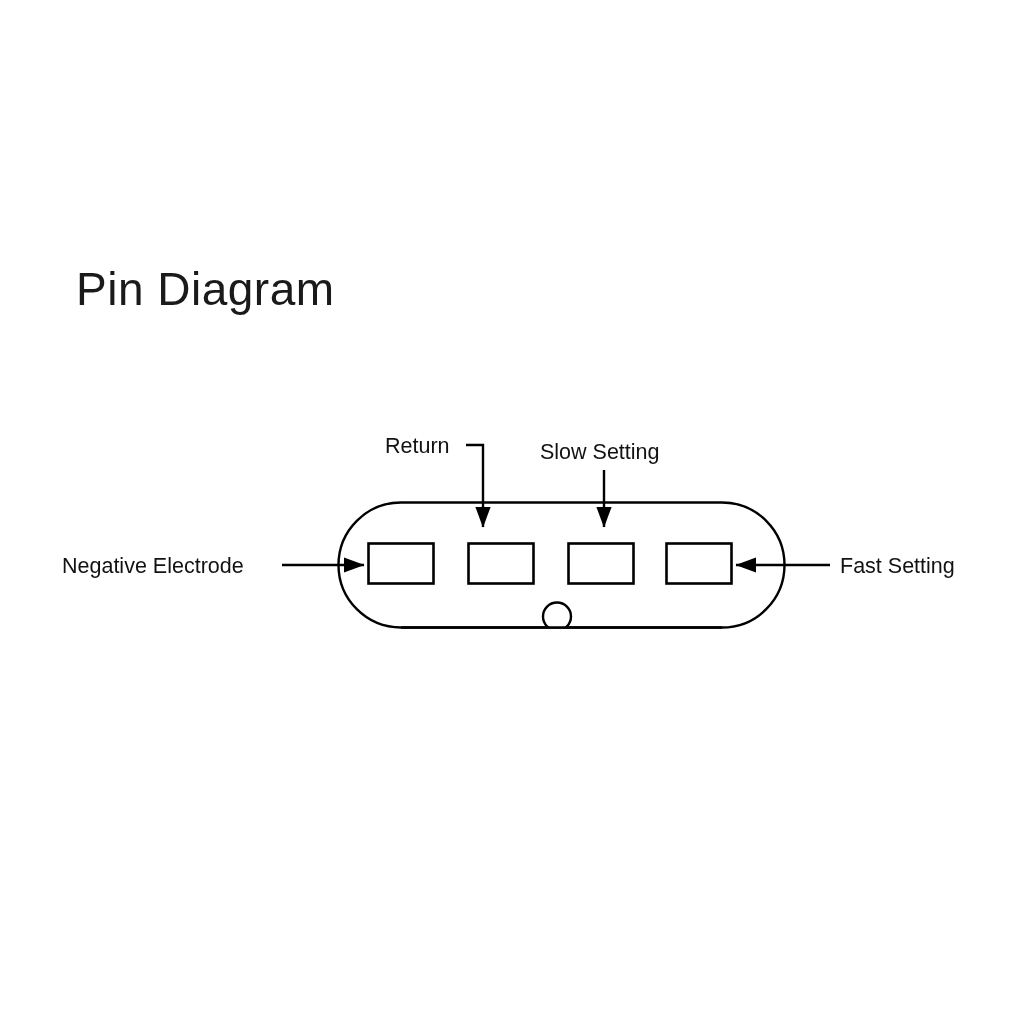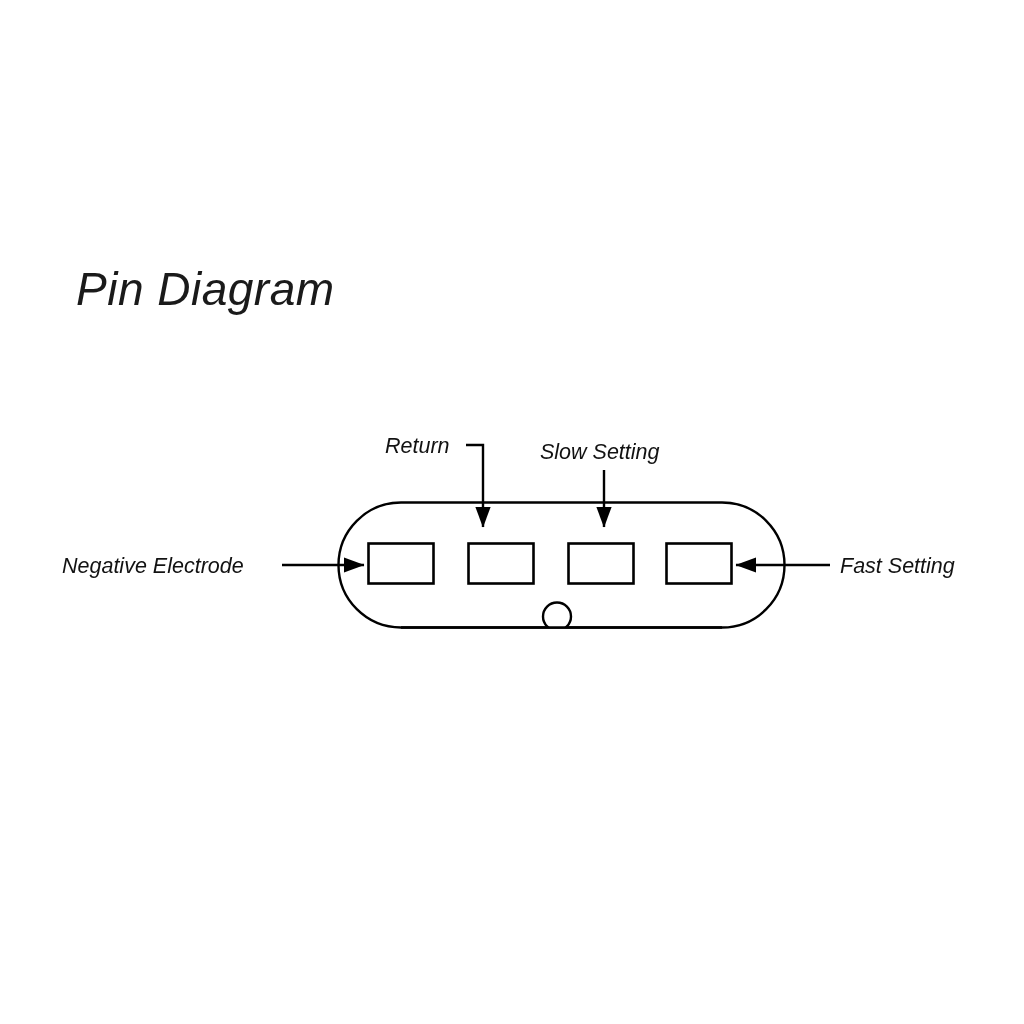--- a/index.html
+++ b/index.html
@@ -7,21 +7,20 @@
     padding: 0;
     background: #ffffff;
   }
   #page {
     position: relative;
     width: 1008px;
     height: 1024px;
     background: #ffffff;
     overflow: hidden;
     font-family: "Liberation Sans", sans-serif;
-    font-style: italic;
   }
   #title {
     position: absolute;
     left: 76px;
     top: 266px;
     font-size: 46px;
     font-weight: 300;
     letter-spacing: 0.5px;
     color: #1a1a1a;
     white-space: nowrap;

